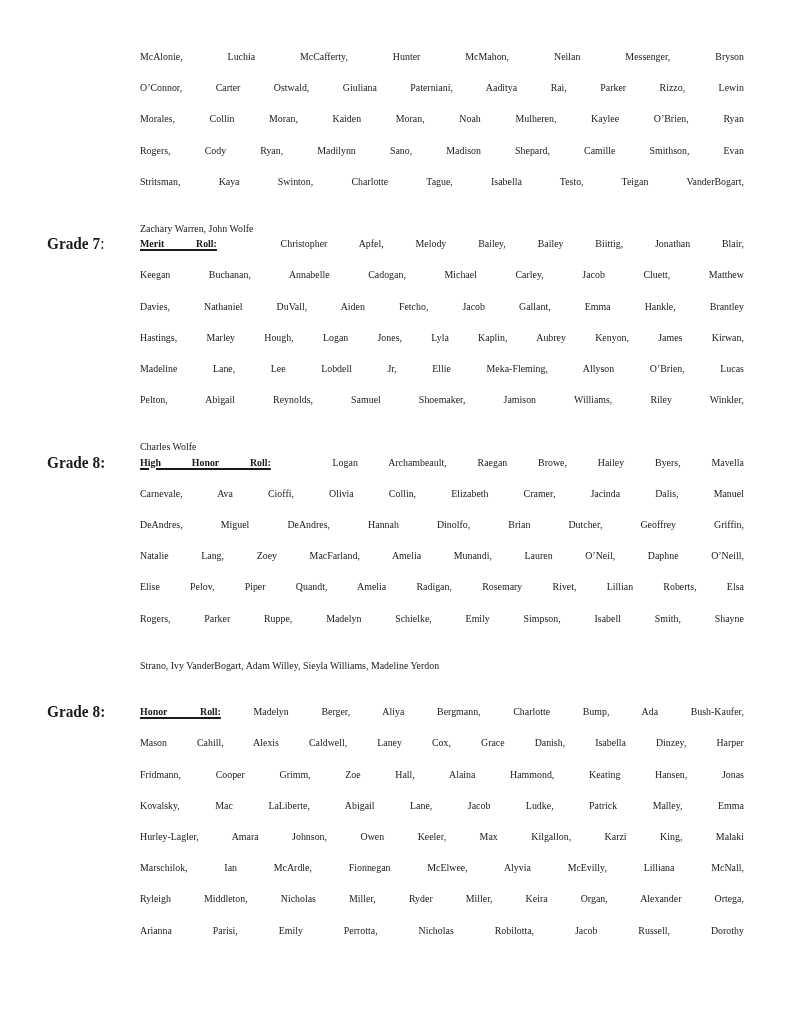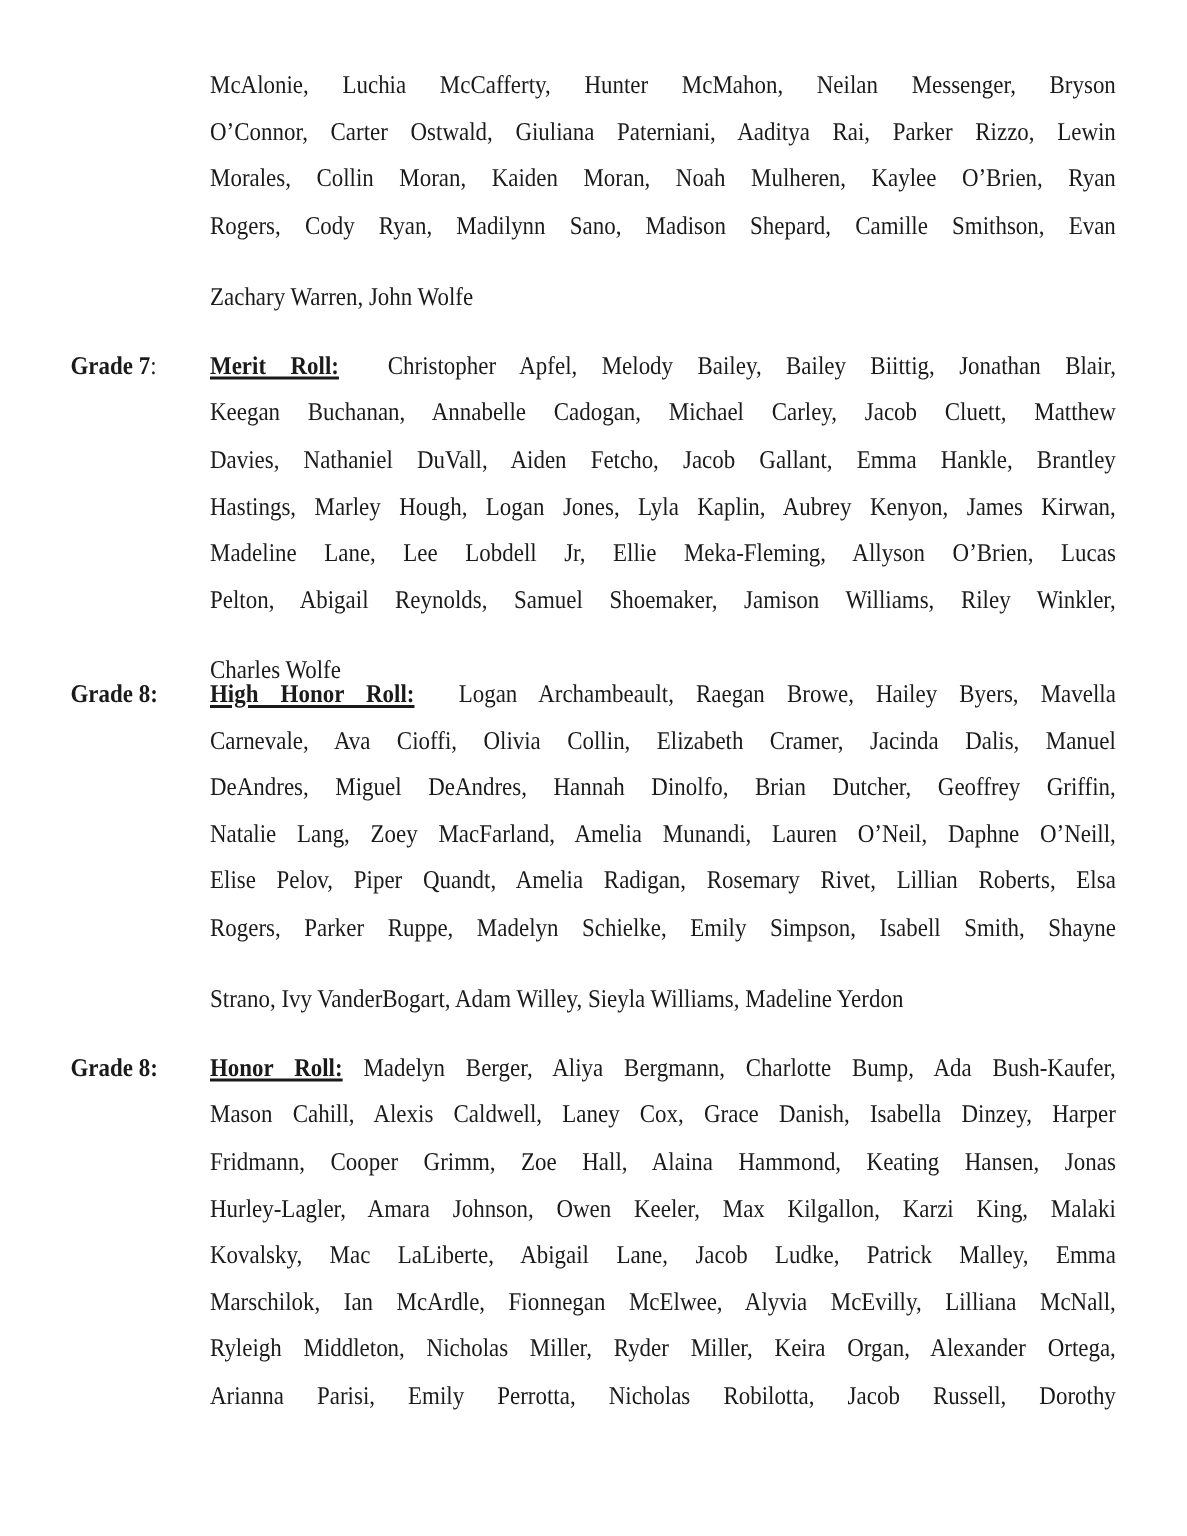--- a/index.html
+++ b/index.html
@@ -4,21 +4,21 @@
 <style>
   html, body { margin: 0; padding: 0; background: #ffffff; }
   body { width: 791px; height: 1024px; position: relative; overflow: hidden;
          font-family: "Liberation Serif", "DejaVu Serif", serif; color: #1a1a1a; }
   .page { position: absolute; left: 0; top: 0; width: 791px; height: 1024px; }
   .section { position: absolute; left: 0; width: 791px; }
   .grade-label { position: absolute; left: 47px; top: 0; font-weight: bold; font-size: 17px;
                  line-height: 31.2px; white-space: nowrap; transform: scaleX(0.9); transform-origin: left center; }
   .grade-label .colon-plain { font-weight: normal; }
   .body { position: absolute; left: 140px; width: 604px; top: 0; }
-  .line { height: 31.2px; line-height: 31.2px; font-size: 17px; white-space: nowrap;
+  .line { height: 31.2px; line-height: 31.2px; font-size: 11px; white-space: nowrap;
           text-align: justify; text-align-last: justify; overflow: visible; }
   .line.last { text-align-last: left; margin-top: 16px; }
   .line-inner { display: block; width: 671px; transform: scaleX(0.9); transform-origin: left center;
                 text-align: justify; text-align-last: justify; }
   .line.last .line-inner { text-align-last: left; }
   .roll-title { font-weight: bold; text-decoration: underline; text-decoration-thickness: 1.5px;
                 text-underline-offset: 2px; }
 </style>
 </head>
 <body>
@@ -31,20 +31,23 @@
           <span class="line-inner">McAlonie, Luchia McCafferty, Hunter McMahon, Neilan Messenger, Bryson</span>
         </div>
       <div class="line">
           <span class="line-inner">O’Connor, Carter Ostwald, Giuliana Paterniani, Aaditya Rai, Parker Rizzo, Lewin</span>
         </div>
       <div class="line">
           <span class="line-inner">Morales, Collin Moran, Kaiden Moran, Noah Mulheren, Kaylee O’Brien, Ryan</span>
         </div>
       <div class="line">
           <span class="line-inner">Rogers, Cody Ryan, Madilynn Sano, Madison Shepard, Camille Smithson, Evan</span>
+        </div>
+      <div class="line">
+          <span class="line-inner">Stritsman, Kaya Swinton, Charlotte Tague, Isabella Testo, Teigan VanderBogart,</span>
         </div>
       <div class="line last">
           <span class="line-inner">Zachary Warren, John Wolfe</span>
         </div>
     </div>
   </div>
 
   <div class="section" style="top:228.2px;">
     <div class="grade-label"><span>Grade 7</span><span class="colon-plain">:</span></div>
     <div class="body">
@@ -105,24 +108,24 @@
       <div class="line">
           <span class="line-inner"><span class="roll-title">Honor Roll:</span> <span>Madelyn Berger, Aliya Bergmann, Charlotte Bump, Ada Bush-Kaufer,</span></span>
         </div>
       <div class="line">
           <span class="line-inner">Mason Cahill, Alexis Caldwell, Laney Cox, Grace Danish, Isabella Dinzey, Harper</span>
         </div>
       <div class="line">
           <span class="line-inner">Fridmann, Cooper Grimm, Zoe Hall, Alaina Hammond, Keating Hansen, Jonas</span>
         </div>
       <div class="line">
-          <span class="line-inner">Hurley-Lagler, Amara Johnson, Owen Keeler, Max Kilgallon, Karzi King, Malaki</span>
+          <span class="line-inner">Kovalsky, Mac LaLiberte, Abigail Lane, Jacob Ludke, Patrick Malley, Emma</span>
         </div>
       <div class="line">
-          <span class="line-inner">Kovalsky, Mac LaLiberte, Abigail Lane, Jacob Ludke, Patrick Malley, Emma</span>
+          <span class="line-inner">Hurley-Lagler, Amara Johnson, Owen Keeler, Max Kilgallon, Karzi King, Malaki</span>
         </div>
       <div class="line">
           <span class="line-inner">Marschilok, Ian McArdle, Fionnegan McElwee, Alyvia McEvilly, Lilliana McNall,</span>
         </div>
       <div class="line">
           <span class="line-inner">Ryleigh Middleton, Nicholas Miller, Ryder Miller, Keira Organ, Alexander Ortega,</span>
         </div>
       <div class="line">
           <span class="line-inner">Arianna Parisi, Emily Perrotta, Nicholas Robilotta, Jacob Russell, Dorothy</span>
         </div>

